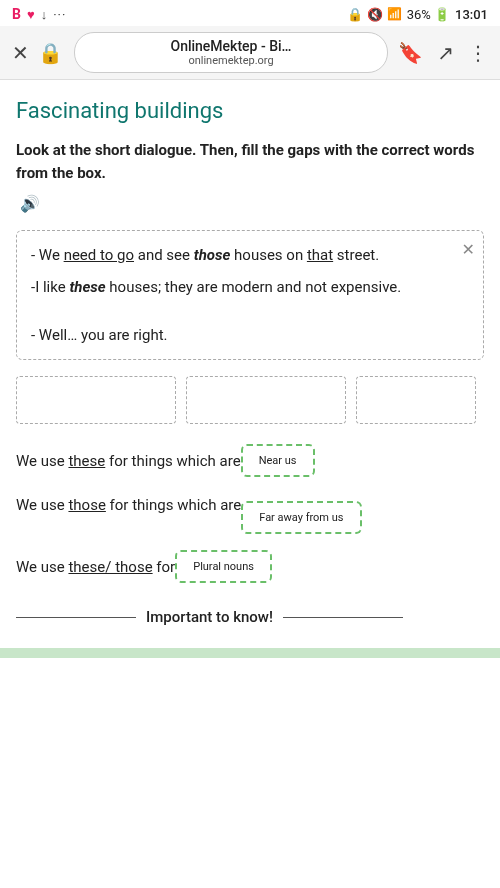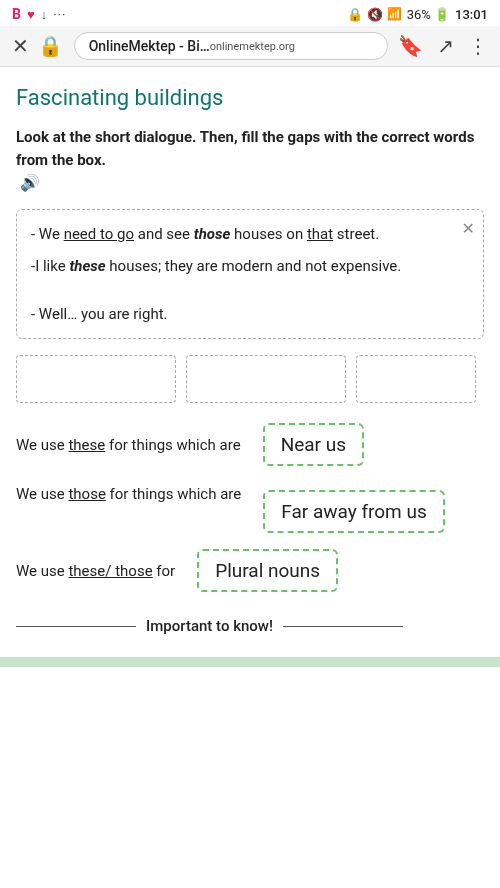--- a/index.html
+++ b/index.html
@@ -34,21 +34,21 @@
       align-items: center;
       gap: 10px;
     }
     .browser-url-bar {
       flex: 1;
       background: #fff;
       border: 1px solid #ccc;
       border-radius: 20px;
       padding: 5px 14px;
       display: flex;
-      flex-direction: row;
+      flex-direction: column;
       align-items: center;
     }
     .browser-url-title { font-size: 14px; font-weight: 500; }
     .browser-url-domain { font-size: 11px; color: #555; }
     .browser-icon { font-size: 20px; color: #444; cursor: pointer; }
     .browser-actions { display: flex; align-items: center; gap: 14px; }
 
     
     .content {
       padding: 18px 16px 20px 16px;
@@ -61,21 +61,21 @@
       margin-bottom: 16px;
     }
 
     .instruction {
       font-size: 15px;
       font-weight: 700;
       line-height: 1.5;
       margin-bottom: 14px;
       display: flex;
       align-items: flex-start;
-      gap: 0;
+      gap: 8px;
       flex-wrap: wrap;
     }
     .speaker-icon {
       font-size: 16px;
       color: #555;
       margin-left: 4px;
     }
 
     
     .dialogue-box {
@@ -119,32 +119,32 @@
       border-radius: 4px;
       width: 120px;
       height: 48px;
       background: #fff;
     }
 
     
     .use-sentence {
       display: flex;
       align-items: center;
-      gap: 22px;
+      gap: 0;
       margin-bottom: 16px;
       font-size: 15px;
       flex-wrap: wrap;
     }
     .use-sentence-text { line-height: 1.6; }
 
     .answer-tag {
       border: 2px dashed #6abf69;
       border-radius: 6px;
       padding: 8px 16px;
-      font-size: 19px;
+      font-size: 11px;
       color: #222;
       background: #fff;
       white-space: nowrap;
     }
 
     
     .important-row {
       display: flex;
       align-items: center;
       justify-content: flex-start;

